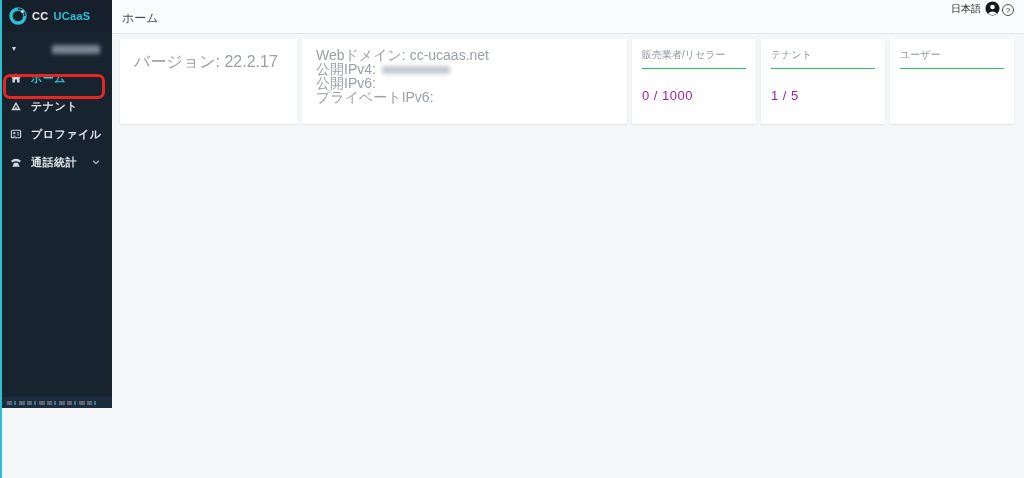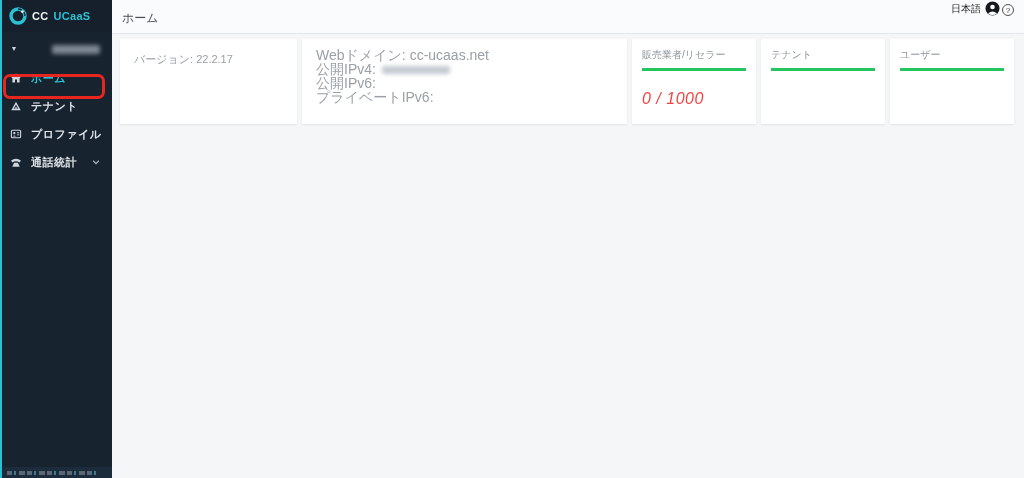--- a/index.html
+++ b/index.html
@@ -1,21 +1,21 @@
 <!DOCTYPE html>
 <html><head>
 <meta charset="utf-8">
 <style>
   * { margin:0; padding:0; box-sizing:border-box; }
   html,body { width:1024px; height:478px; overflow:hidden;
     font-family:"Liberation Sans", sans-serif; background:#f4f6f8; }
   .app { display:flex; width:1024px; height:478px; }
 
   
-  .sidebar { position:relative; width:112px; height:478px; background:#182330;
+  .sidebar { position:relative; width:112px; height:408px; background:#182330;
     flex:0 0 112px; }
   .accent-strip { position:absolute; left:0; top:0; width:2px; height:478px;
     background:#2bc1d4; }
   .logo { height:32px; display:flex; align-items:center; gap:5px;
     padding-left:9px; background:#15202c; cursor:pointer; }
   .logo-icon { width:18px; height:18px; display:inline-block; }
   .logo-cc { color:#f2f5f7; font-size:11px; font-weight:bold; letter-spacing:.3px; }
   .logo-ucaas { color:#2bc1d4; font-size:11px; font-weight:bold; letter-spacing:.3px; }
 
   .account { height:22px; margin-top:6px; display:flex; align-items:center;
@@ -55,32 +55,32 @@
   .lang-label { font-size:10px; color:#222; }
   .avatar { width:15px; height:15px; display:inline-flex; cursor:pointer; }
   .help { width:12px; height:12px; border:1px solid #555; border-radius:50%;
     font-size:8px; color:#444; display:inline-flex; align-items:center;
     justify-content:center; cursor:pointer; margin-right:2px; }
 
   .content { flex:1; padding:5px 8px; }
   .cards-row { display:flex; gap:5px; }
   .card { background:#ffffff; height:85px; border-radius:1px;
     box-shadow:0 1px 2px rgba(0,0,0,.08); }
-  .card-version { flex:0 0 177px; padding:13px 14px; font-size:11px;
+  .card-version { flex:0 0 177px; padding:13px 14px; font-size:16px;
     color:#9aa0a6; }
   .card-network { flex:0 0 325px; padding:11px 14px; }
   .net-row { font-size:14px; color:#9aa0a6; line-height:11px; margin-bottom:3px;
     display:flex; align-items:center; }
   .redact-ip { width:68px; height:8px; background:#c4cad1; filter:blur(2px);
     margin-left:6px; }
   .card-stat { flex:0 0 124px; }
   .stat-header { margin:0 10px; padding:9px 0 6px; font-size:10px; color:#8d959d;
-    border-bottom:3px solid #22c55e; white-space:nowrap; }
-  .stat-value { margin:19px 0 0 10px; font-size:16px; color:#ef4444;
-    letter-spacing:.5px;font-style:italic; }
+    border-bottom:1px solid #22c55e; white-space:nowrap; }
+  .stat-value { margin:19px 0 0 10px; font-size:13px; color:#a21caf;
+    letter-spacing:.5px; }
 </style>
 </head>
 <body>
 
 <div class="app">
 
   <aside class="sidebar">
     <div class="accent-strip"></div>
 
     <div class="logo">
@@ -199,20 +199,21 @@
           </div>
         </section>
 
         <section class="card card-stat">
           <div class="stat-header">販売業者/リセラー</div>
           <div class="stat-value">0 / 1000</div>
         </section>
 
         <section class="card card-stat">
           <div class="stat-header">テナント</div>
+          <div class="stat-value">1 / 5</div>
         </section>
 
         <section class="card card-stat">
           <div class="stat-header">ユーザー</div>
         </section>
 
       </div>
     </main>
   </div>
 </div>

